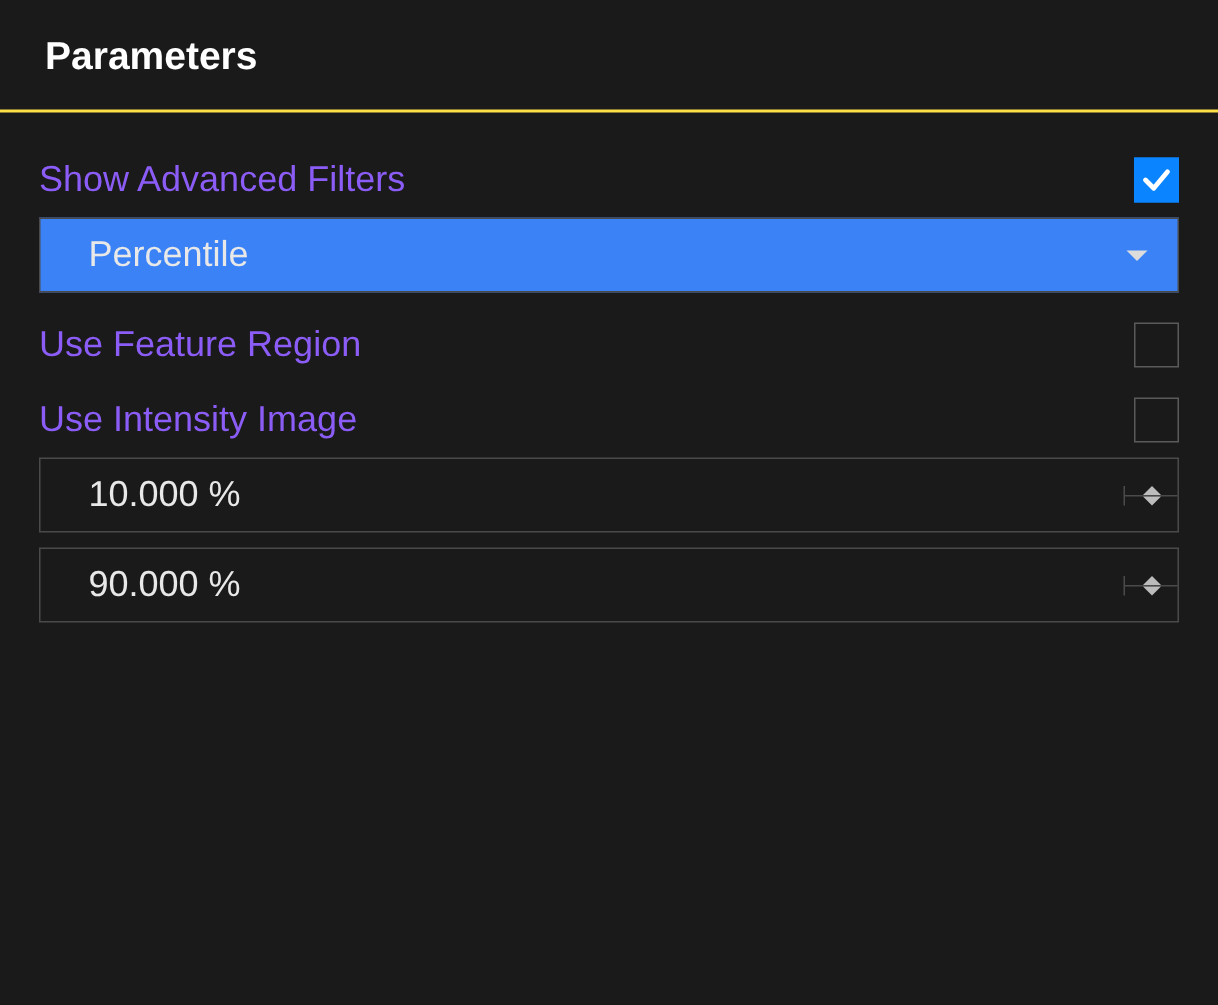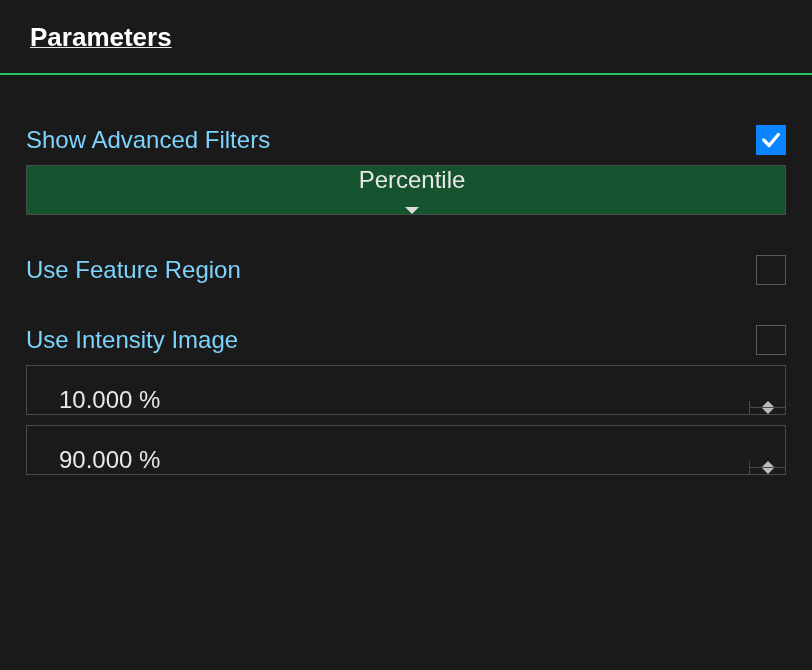--- a/index.html
+++ b/index.html
@@ -11,38 +11,37 @@
     color: #e8e8e8;
     overflow: hidden;
   }
   .panel {
     background: #1a1a1a;
     width: 100%;
     height: 100%;
   }
   .header {
     padding: 22px 30px 20px 30px;
-    border-bottom: 2px solid #22c55e;
-    text-decoration: underline;
+    border-bottom: 2px solid #fde047;
   }
   .header-title {
     font-size: 26px;
     font-weight: 700;
     color: #ffffff;
   }
   .body {
     padding: 10px 26px 0 26px;
   }
   .row {
     display: flex;
     align-items: center;
     justify-content: space-between;
-    margin-top: 40px;
+    margin-top: 20px;
     font-size: 24px;
-    color: #7dd3fc;
+    color: #8b5cf6;
   }
   .label-only {
     margin-top: 24px;
     font-size: 24px;
     color: #e8e8e8;
   }
   .checkbox {
     width: 30px;
     height: 30px;
     border: 1px solid #5a5a5a;
@@ -60,44 +59,43 @@
     width: 22px;
     height: 22px;
     display: none;
   }
   .checkbox.checked svg { display: block; }
 
   .select {
     margin-top: 10px;
     height: 50px;
     border: 1px solid #4a4a4a;
-    background: #14532d;
+    background: #3b82f6;
     display: flex;
     align-items: center;
     justify-content: space-between;
     padding: 0 20px 0 32px;
     font-size: 24px;
     color: #e8e8e8;
     cursor: pointer;
-    flex-direction: column;
   }
   .select .chevron {
     width: 0; height: 0;
     border-left: 7px solid transparent;
     border-right: 7px solid transparent;
     border-top: 7px solid #dcdcdc;
   }
 
   .spinbox {
     margin-top: 10px;
     height: 50px;
     border: 1px solid #4a4a4a;
     background: #1a1a1a;
     display: flex;
-    align-items: flex-end;
+    align-items: center;
   }
   .spinbox .value {
     flex: 1;
     display: flex;
     align-items: center;
     padding-left: 32px;
     font-size: 24px;
     color: #e8e8e8;
   }
   .spinbox .steppers {

